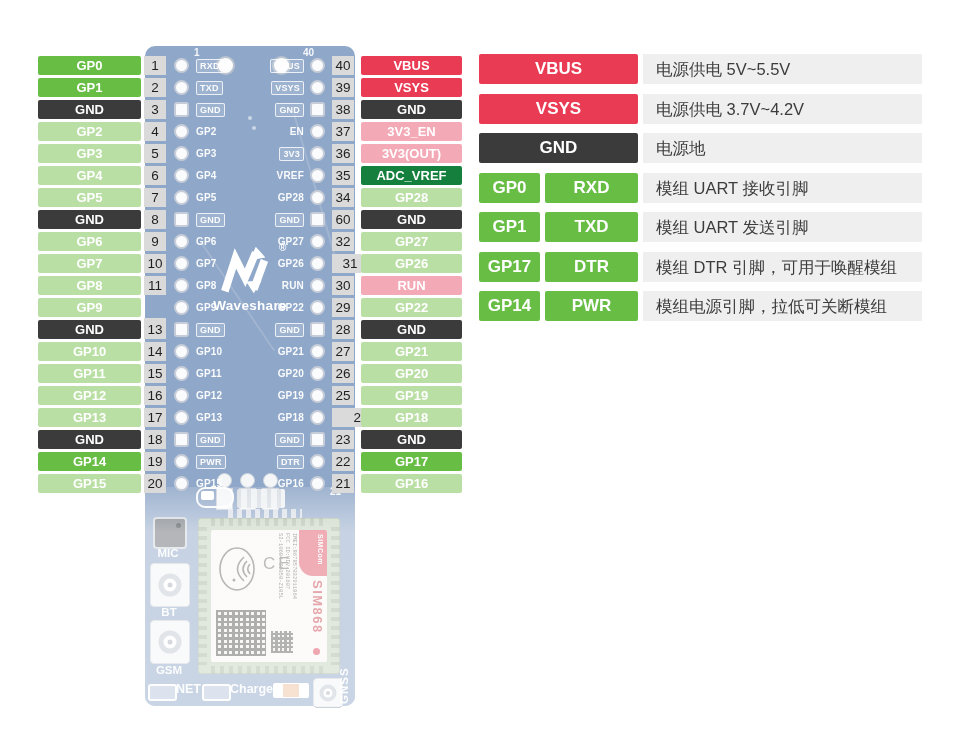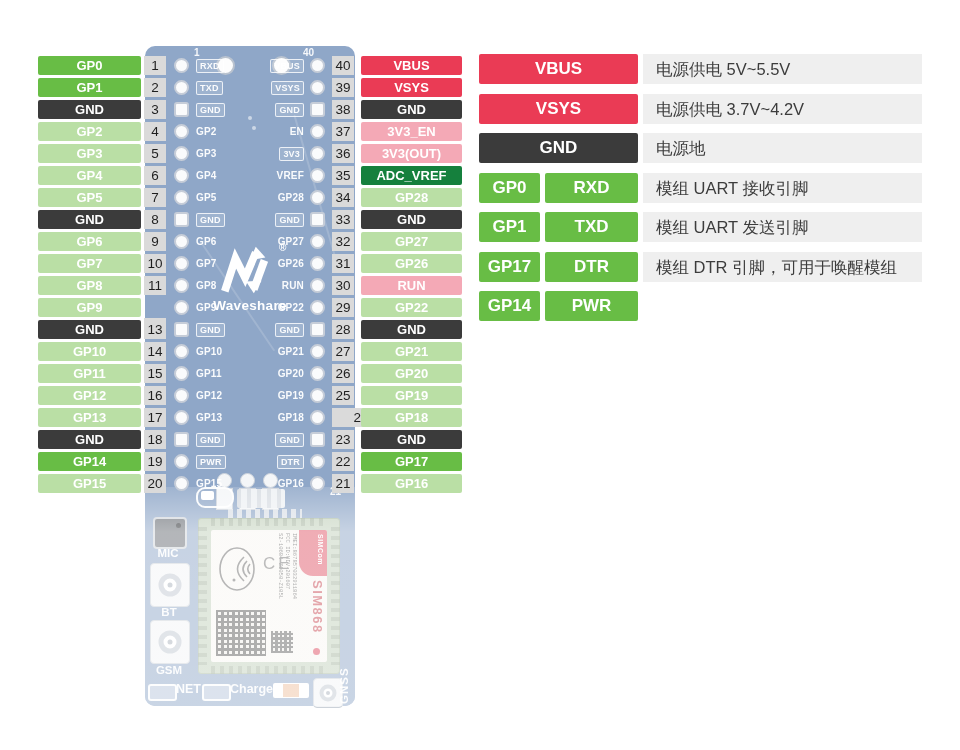--- a/index.html
+++ b/index.html
@@ -354,33 +354,33 @@
       <div class="silk" style="right: 656px; top: 188px; justify-content: flex-end;">
         <span>GP28</span>
       </div>
       <div class="pad" style="left: 310px; top: 190px;"></div>
       <div class="num" style="left: 332px; top: 188px;">34</div>
       <div class="bar" style="left: 361px; width: 101px; top: 188px; background: rgb(186, 223, 165);">GP28</div>
       <div class="silk boxed" style="right: 656px; top: 210px; justify-content: flex-end;">
         <span>GND</span>
       </div>
       <div class="pad sq" style="left: 310px; top: 212px;"></div>
-      <div class="num" style="left: 332px; top: 210px;">33</div>
+      <div class="num" style="left: 332px; top: 210px;">60</div>
       <div class="bar" style="left: 361px; width: 101px; top: 210px; background: rgb(59, 59, 59);">GND</div>
       <div class="silk" style="right: 656px; top: 232px; justify-content: flex-end;">
         <span>GP27</span>
       </div>
       <div class="pad" style="left: 310px; top: 234px;"></div>
       <div class="num" style="left: 332px; top: 232px;">32</div>
       <div class="bar" style="left: 361px; width: 101px; top: 232px; background: rgb(186, 223, 165);">GP27</div>
       <div class="silk" style="right: 656px; top: 254px; justify-content: flex-end;">
         <span>GP26</span>
       </div>
       <div class="pad" style="left: 310px; top: 256px;"></div>
-      <div class="num" style="left: 332px; top: 254px;">31</div>
+      <div class="num" style="left: 332px; top: 254px; padding-left: 7px;">31</div>
       <div class="bar" style="left: 361px; width: 101px; top: 254px; background: rgb(186, 223, 165);">GP26</div>
       <div class="silk" style="right: 656px; top: 276px; justify-content: flex-end;">
         <span>RUN</span>
       </div>
       <div class="pad" style="left: 310px; top: 278px;"></div>
       <div class="num" style="left: 332px; top: 276px;">30</div>
       <div class="bar" style="left: 361px; width: 101px; top: 276px; background: rgb(244, 169, 182);">RUN</div>
       <div class="silk" style="right: 656px; top: 298px; justify-content: flex-end;">
         <span>GP22</span>
       </div>
@@ -460,15 +460,16 @@
         <div class="lg-desc">模组 UART 发送引脚</div>
       </div>
       <div class="lg-row" style="top: 197.5px;">
         <div class="lg-cell" style="left: 0px; width: 61px; background: rgb(104, 189, 69);">GP17</div>
         <div class="lg-cell" style="left: 66px; width: 93px; background: rgb(104, 189, 69);">DTR</div>
         <div class="lg-desc">模组 DTR 引脚，可用于唤醒模组</div>
       </div>
       <div class="lg-row" style="top: 237px;">
         <div class="lg-cell" style="left: 0px; width: 61px; background: rgb(104, 189, 69);">GP14</div>
         <div class="lg-cell" style="left: 66px; width: 93px; background: rgb(104, 189, 69);">PWR</div>
+        <div class="lg-desc">模组电源引脚，拉低可关断模组</div>
       </div>
     </div>
 </div>
 
 </body></html>

